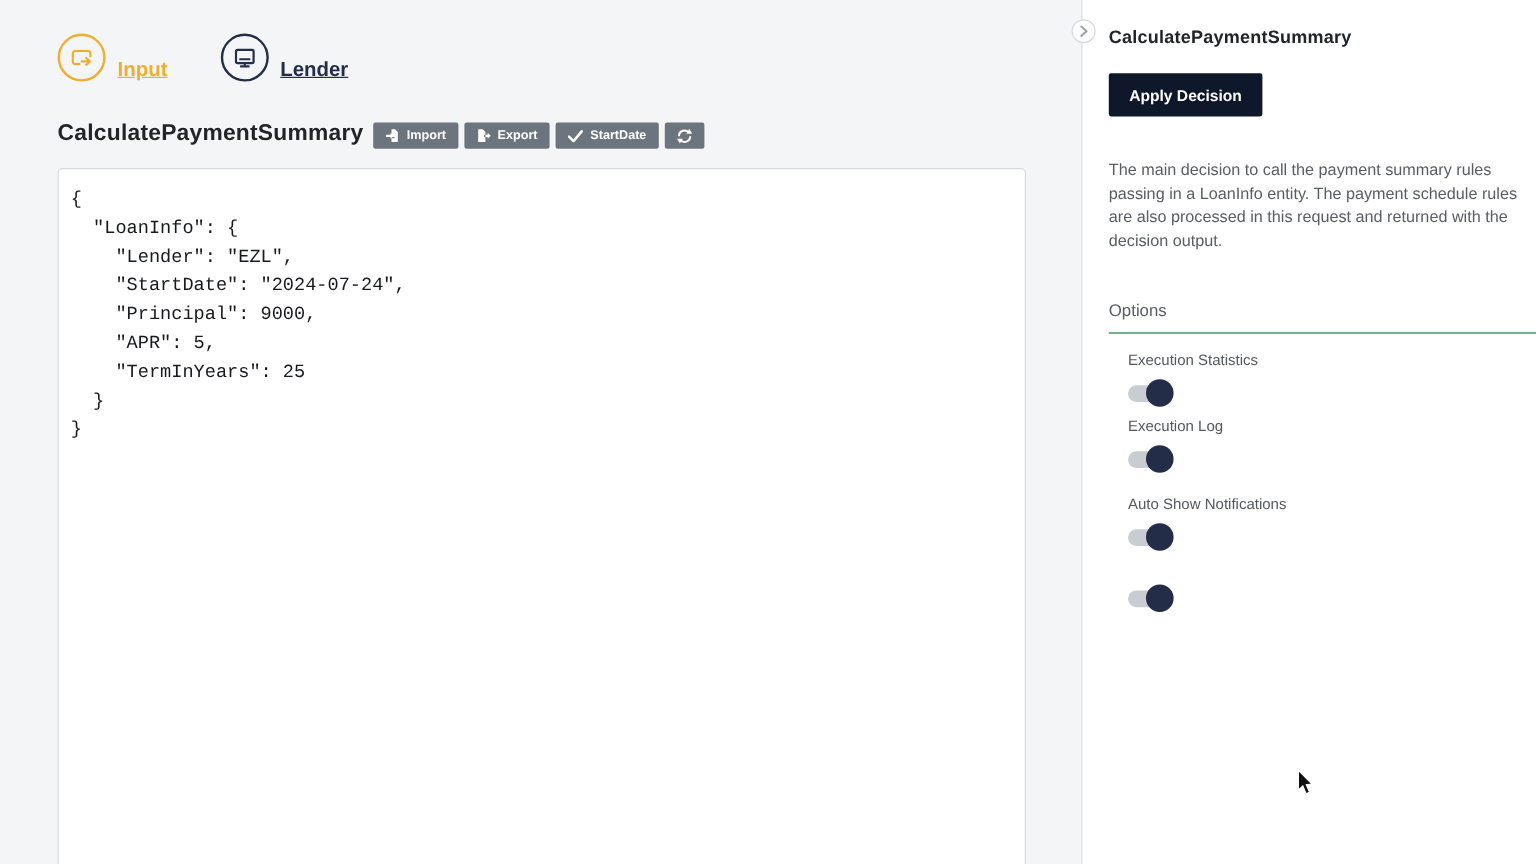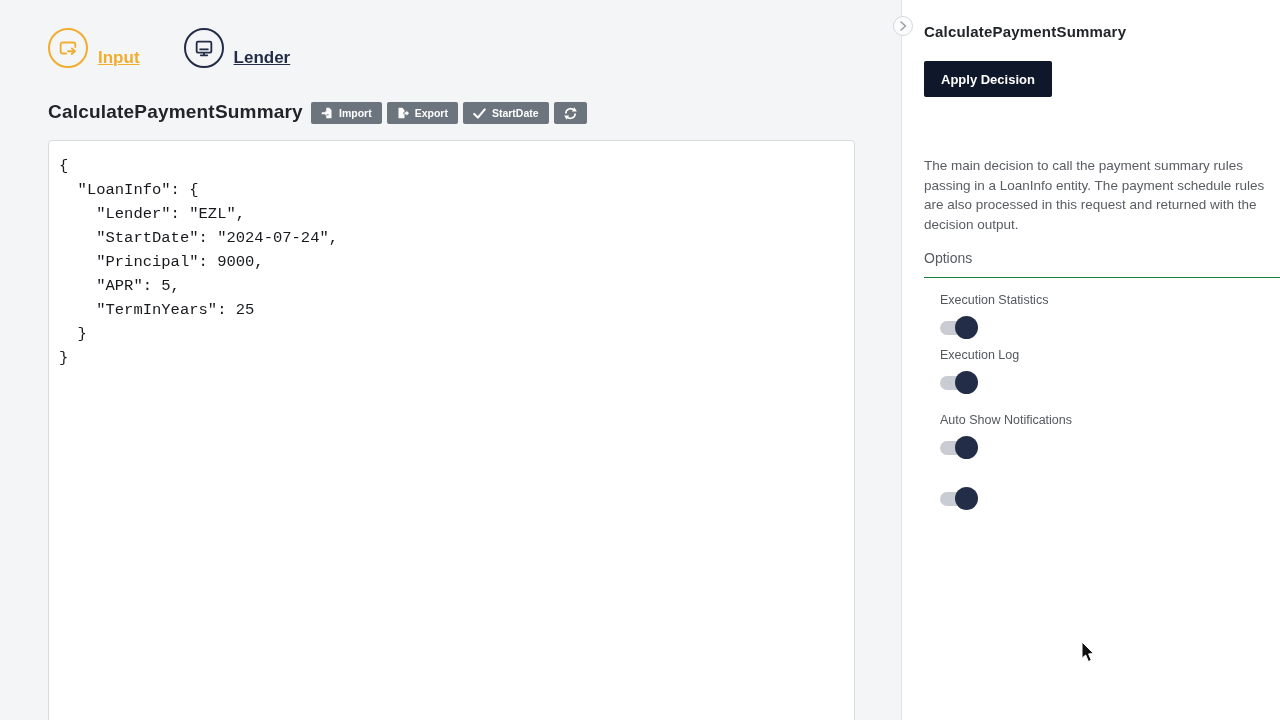--- a/index.html
+++ b/index.html
@@ -80,21 +80,21 @@
   }
   .apply-btn {
     position: absolute; left: 21px; top: 61px;
     height: 36px; padding: 0 17px;
     background: #0f172a; color: #ffffff; border: none; border-radius: 2px;
     font-family: "Liberation Sans", sans-serif;
     font-size: 13px; font-weight: 700; cursor: pointer;
   }
   .panel-desc {
     position: absolute; left: 21px; top: 132px;
-    width: 353px; font-size: 13.5px; line-height: 19.5px; color: #595d63; margin-top: 24px;
+    width: 353px; font-size: 13.5px; line-height: 19.5px; color: #595d63;
   }
   .options-header {
     position: absolute; left: 21px; top: 250px;
     width: 356px; font-size: 14px; color: #575b61;
     padding-bottom: 11px; border-bottom: 1px solid #15803d;
   }
   .option-group { position: absolute; left: 37px; width: 300px; }
   .option-label { font-size: 12.5px; color: #54585d; }
   .toggle {
     position: relative; width: 40px; height: 23px; margin-top: 9px; cursor: pointer;

